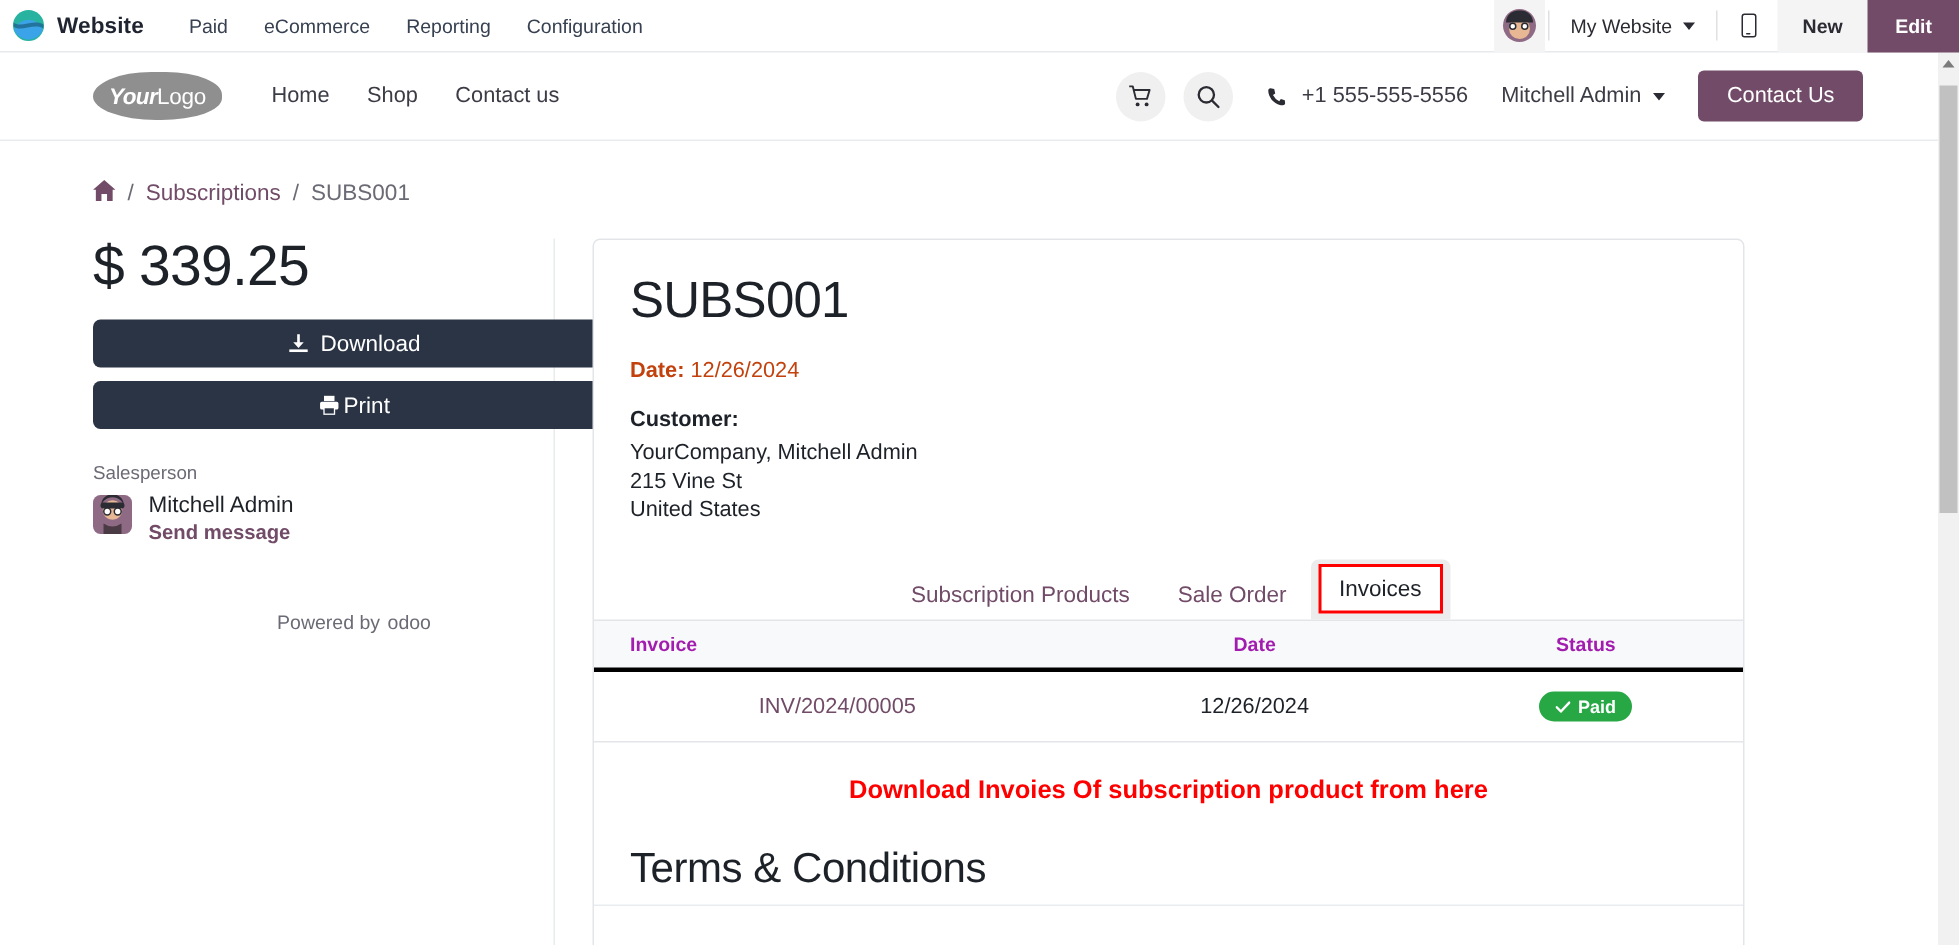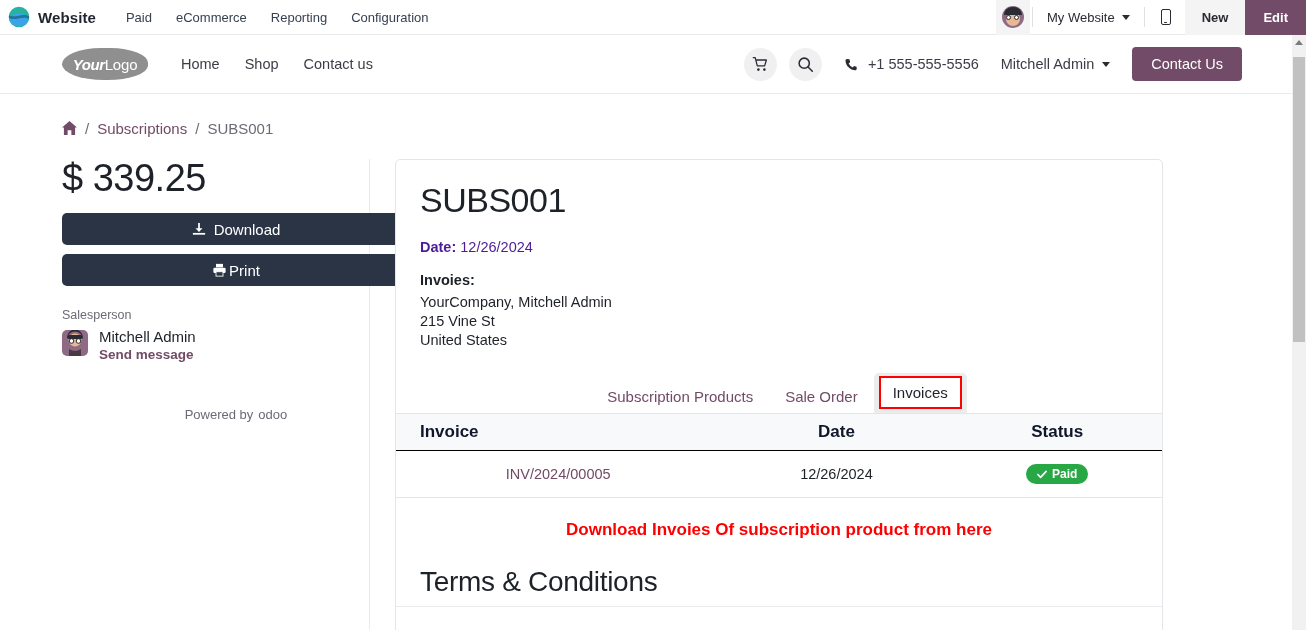--- a/index.html
+++ b/index.html
@@ -126,40 +126,40 @@
   }
   .powered .odoo-word { color:#6b6b76; font-size:13px; }
 
   .right-col { flex:1; padding-left:25px; padding-right:30px; }
   .card {
     border:1px solid #e3e5e8; border-radius:5px; background:#fff;
     padding:22px 0 0 0; min-height:454px; width:768px;
   }
   .card-inner { padding:0 24px; }
   .doc-title { font-size:34px; font-weight:400; color:#1d2128; letter-spacing:-0.5px; line-height:1.1; margin-bottom:20px;}
-  .kv { font-size:14.5px; color:#4c1d95; margin-bottom:16px; }
+  .kv { font-size:14.5px; color:#c2410c; margin-bottom:16px; }
   .kv b { font-weight:700; }
   .addr { font-size:14.5px; color:#1d2128; line-height:1.29; }
   .addr b { font-weight:700; display:block; margin-bottom:3px;}
 
   .tabs { display:flex; justify-content:center; align-items:flex-end; gap:0; margin-top:24px; padding:0 24px; }
   .tab {
     font-size:15px; color:#714b67; padding:8px 16px; cursor:pointer; white-space:nowrap;
     background:transparent; border-radius:4px 4px 0 0;
   }
   .tab-hl {
     border:2px solid #ff0000; background:#fff; color:#1d2128;
     padding:6px 12px; border-radius:0; margin:3px 5px 4px 5px; font-size:15px;
   }
   .tab-hl-wrap { background:#ececec; border-radius:5px 5px 0 0; display:flex; }
 
   table.inv { width:100%; border-collapse:collapse; margin-top:0; }
   table.inv thead th {
-    background:#f8f9fa; font-size:17px; font-weight:700; color:#0f172a;
-    padding:8px 6px; border-top:1px solid #e3e5e8; border-bottom:1px solid #000000; text-align:center;
+    background:#f8f9fa; font-size:13px; font-weight:700; color:#a21caf;
+    padding:8px 6px; border-top:1px solid #e3e5e8; border-bottom:3px solid #000000; text-align:center;
   }
   table.inv thead th.left { text-align:left; padding-left:0; }
   table.inv tbody td {
     padding:13px 6px; font-size:14.5px; border-bottom:1px solid #e3e5e8; text-align:center; color:#1d2128;
   }
   table.inv tbody td.name { text-align:center; }
   table.inv tbody td.name a { color:#714b67; text-decoration:none; font-size:14.5px;}
   .badge-paid {
     display:inline-flex; align-items:center; gap:5px; background:#28a745; color:#fff;
     border-radius:11px; padding:3px 11px; font-size:12px; font-weight:700;
@@ -333,21 +333,21 @@
 
       <div class="right-col">
         <div class="card">
           <div class="card-inner">
             <div class="doc-title">SUBS001</div>
             <div class="kv">
               <b>Date:</b>
               <span>12/26/2024</span>
             </div>
             <div class="addr">
-              <b>Invoies:</b>
+              <b>Customer:</b>
               <div>YourCompany, Mitchell Admin</div>
               <div>215 Vine St</div>
               <div>United States</div>
             </div>
           </div>
 
           <div class="tabs">
             <div class="tab">Subscription Products</div>
             <div class="tab">Sale Order</div>
             <div class="tab-hl-wrap">

